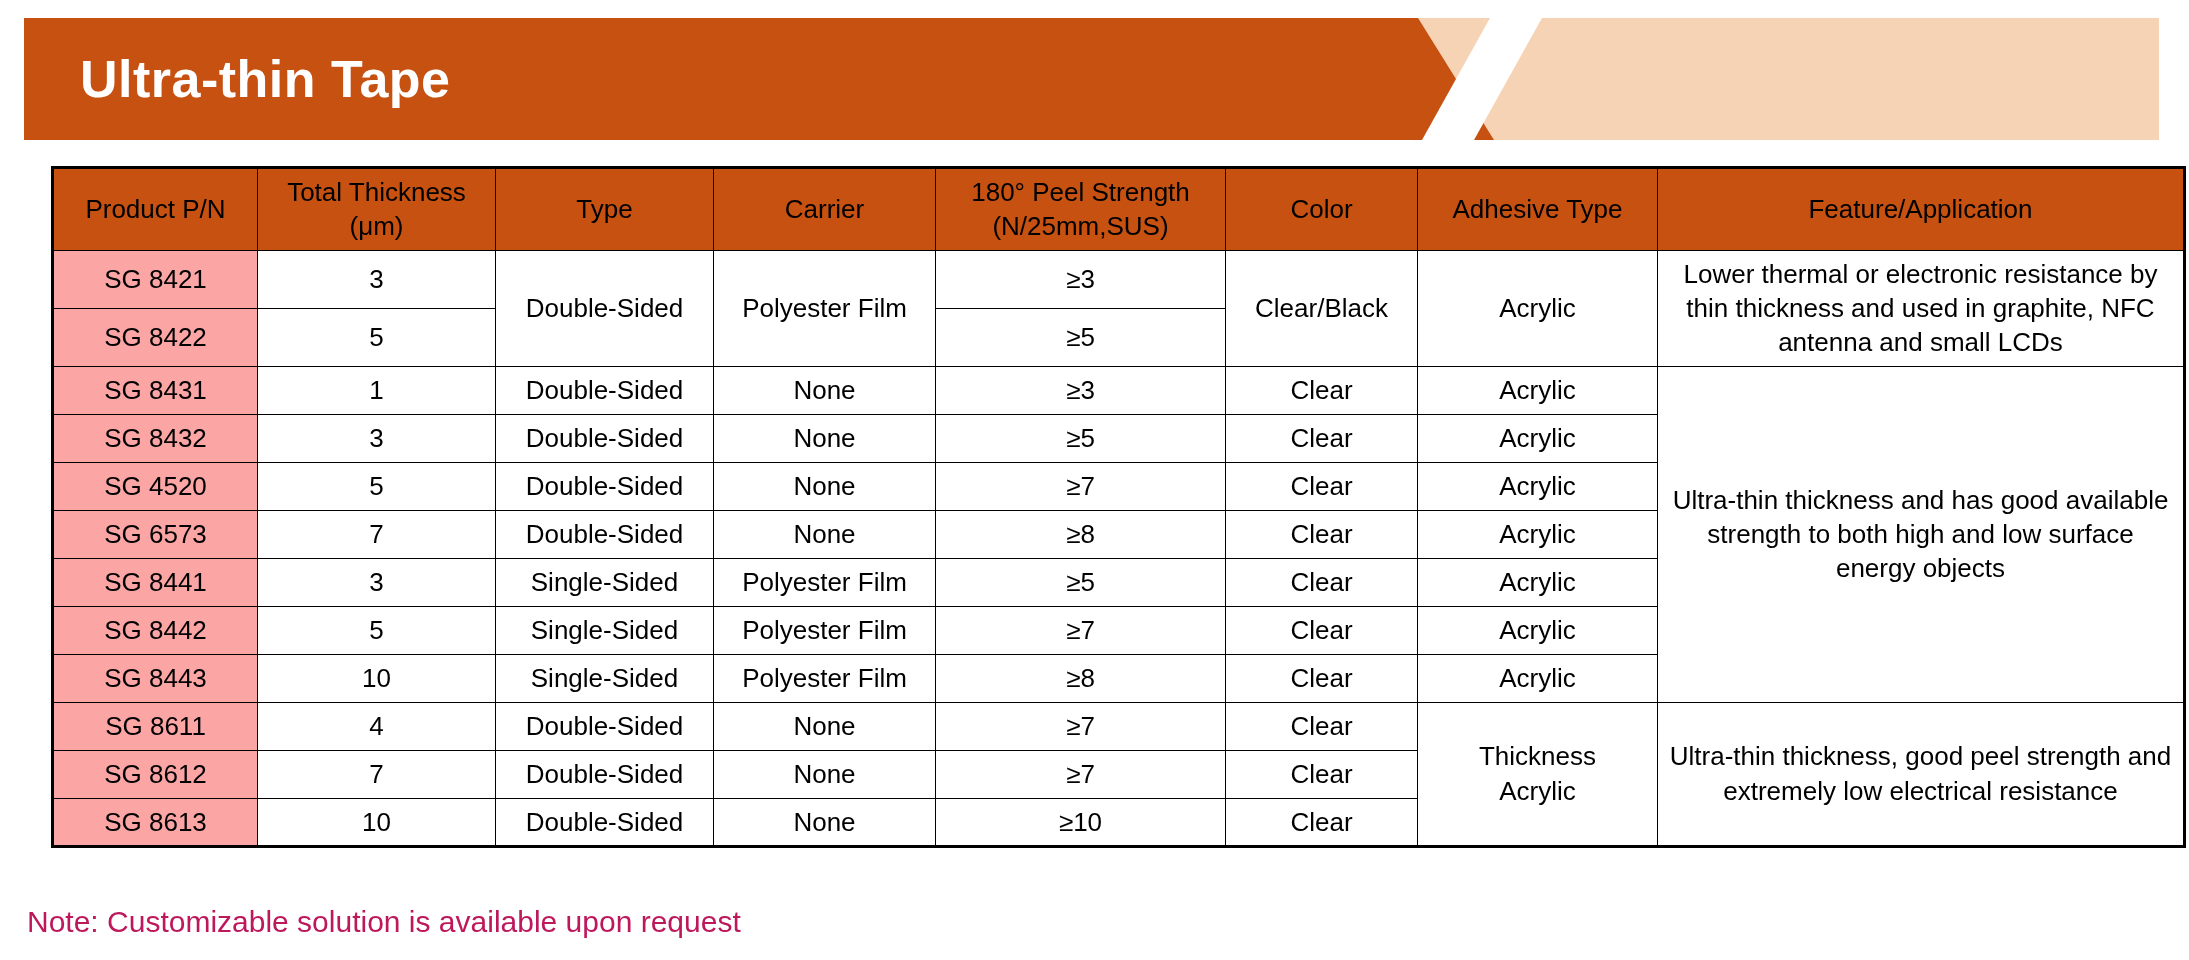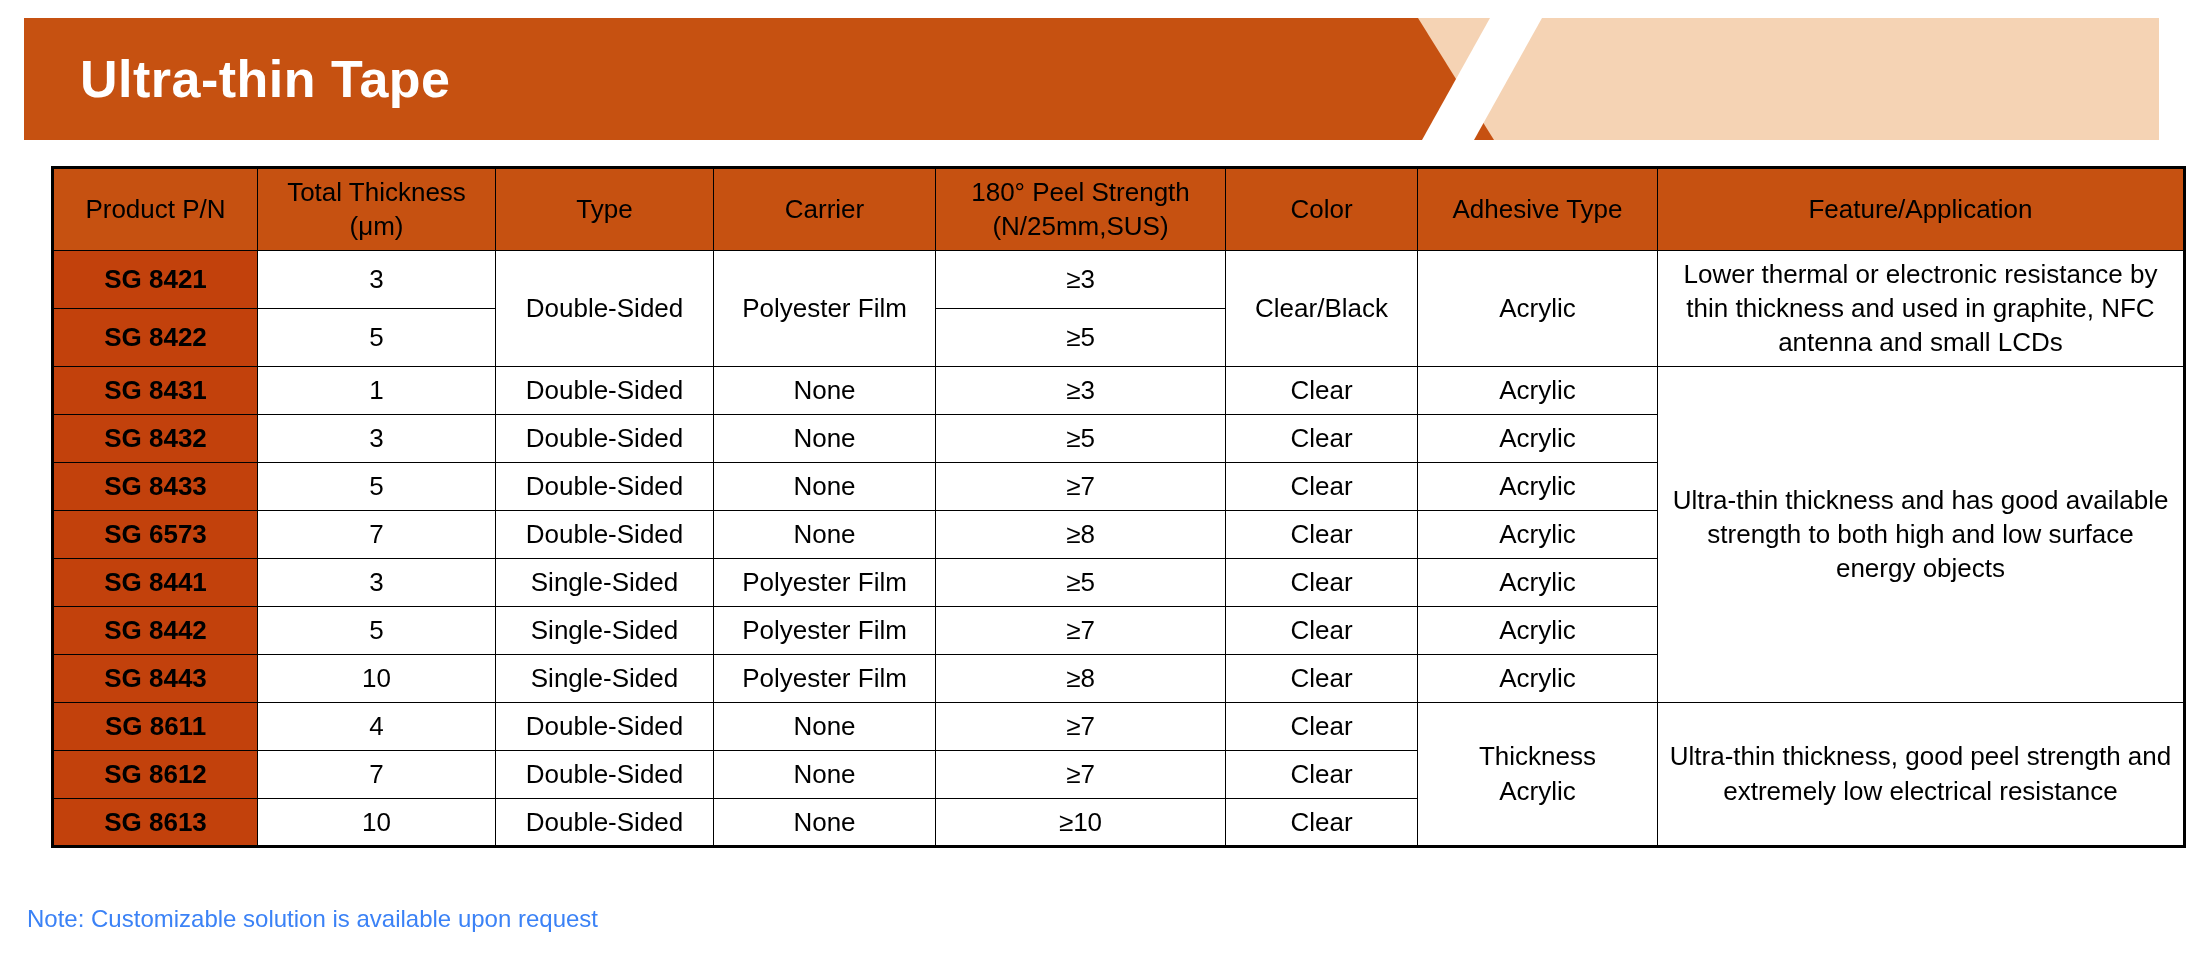--- a/index.html
+++ b/index.html
@@ -86,23 +86,22 @@
   }
   thead th {
     background: #c65111;
     color: #ffffff;
     font-weight: normal;
     font-size: 27px;
     padding: 14px 8px;
     border-color: #000000;
   }
   td.pn {
-    background: #c2410c;
+    background: #fca5a5;
     font-size: 26px;
-    font-weight: bold;
   }
   td.feature {
     text-align: left;
     padding-left: 14px;
     padding-right: 14px;
     font-size: 26px;
     line-height: 1.42;
   }
   
   col.c-pn       { width: 205px; }
@@ -114,22 +113,22 @@
   col.c-adh      { width: 240px; }
   col.c-feat     { width: 527px; }
 
   .row-tall td { height: 58px; }
   .row-short td { height: 48px; }
 
   .note {
     position: absolute;
     left: 27px;
     top: 905px;
-    color: #3b82f6;
-    font-size: 24px;
+    color: #be185d;
+    font-size: 30px;
     white-space: nowrap;
   }
 </style>
 </head>
 <body>
 
 <div class="page">
 
   <div class="banner">
     <div class="banner-light"></div>
@@ -199,21 +198,21 @@
         <tr class="row-short">
           <td class="pn">SG 8432</td>
           <td>3</td>
           <td>Double-Sided</td>
           <td>None</td>
           <td>≥5</td>
           <td>Clear</td>
           <td>Acrylic</td>
         </tr>
         <tr class="row-short">
-          <td class="pn">SG 8433</td>
+          <td class="pn">SG 4520</td>
           <td>5</td>
           <td>Double-Sided</td>
           <td>None</td>
           <td>≥7</td>
           <td>Clear</td>
           <td>Acrylic</td>
         </tr>
         <tr class="row-short">
           <td class="pn">SG 6573</td>
           <td>7</td>

